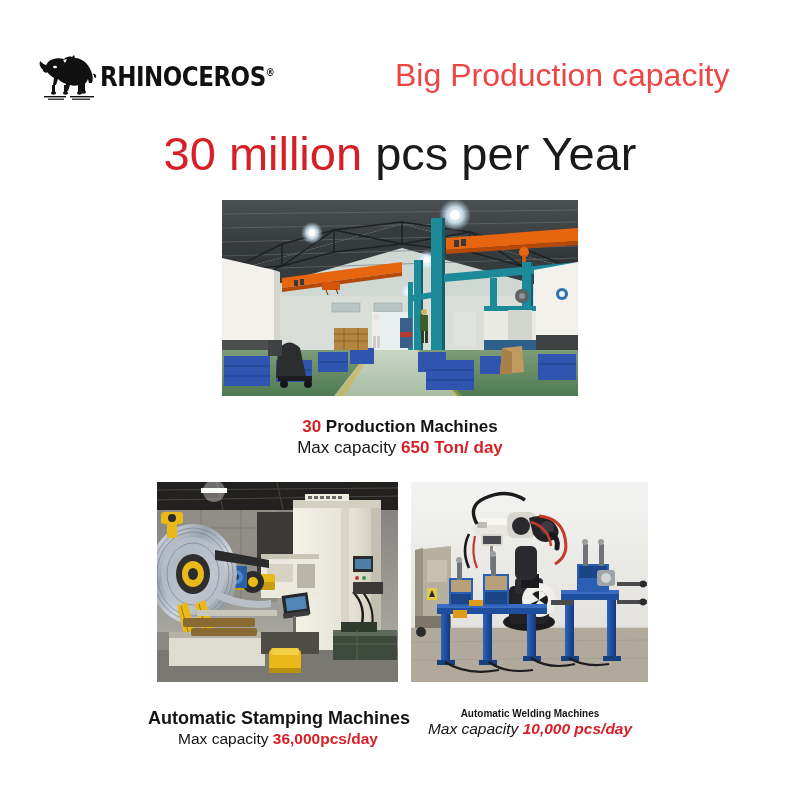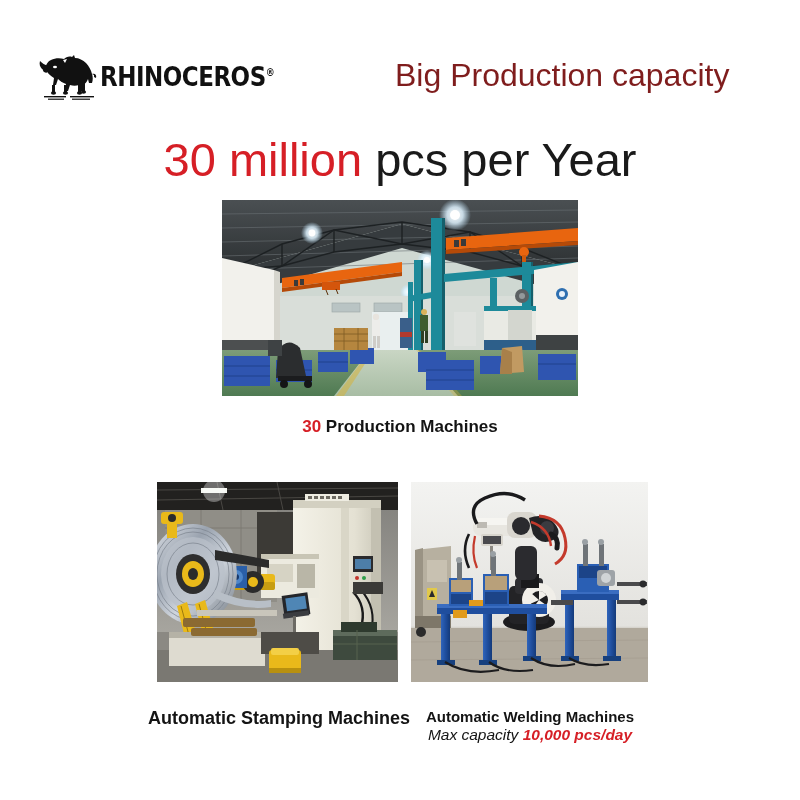--- a/index.html
+++ b/index.html
@@ -52,30 +52,30 @@
   }
   .logo-word sup {
     font-size: 9px;
     vertical-align: super;
   }
   .header-title {
     position: absolute;
     left: 395px;
     top: 57px;
     font-size: 32px;
-    color: #7f1d1d;
+    color: #ef4444;
     letter-spacing: 0px;
     white-space: nowrap;
   }
 
   
   .headline {
     position: absolute;
     left: 0;
-    top: 132px;
+    top: 126px;
     width: 800px;
     text-align: center;
     font-size: 47px;
     color: #1a1a1a;
     white-space: nowrap;
   }
   .headline .hl-red {
     color: #d61f26;
   }
 
@@ -137,21 +137,21 @@
     top: 708px;
     width: 260px;
   }
   .cap-bl .cap-line-1 { font-size: 18px; }
   .cap-bl .cap-line-2 { font-size: 15.5px; }
   .cap-br {
     left: 400px;
     top: 708px;
     width: 260px;
   }
-  .cap-br .cap-line-1 { font-size: 15px; text-align: center; }
+  .cap-br .cap-line-1 { font-size: 10px; text-align: center; }
   .cap-br .cap-line-2 { font-size: 15.5px; font-style: italic; }
 </style>
 </head>
 <body>
 
 <div class="header">
 
   <div class="logo-block">
     <span class="logo-mark">
       <svg viewBox="0 0 62 48" xmlns="http://www.w3.org/2000/svg">
@@ -380,20 +380,21 @@
       <circle cx="202" cy="112" r="3" fill="#d9b35a"></circle>
       <rect x="198" y="115" width="8" height="16" fill="#3e5d2f"></rect>
       <rect x="199" y="131" width="3" height="12" fill="#2c3f22"></rect>
       <rect x="203" y="131" width="3" height="12" fill="#2c3f22"></rect>
     </g>
   </svg>
 </div>
 
 <div class="caption cap-top">
   <div class="cap-line-1"><span class="cap-red">30</span><span> Production Machines</span></div>
+  <div class="cap-line-2"><span>Max capacity </span><span class="cap-red">650 Ton/ day</span></div>
 </div>
 
 <div class="photo photo-bl">
   <svg viewBox="0 0 241 200" preserveAspectRatio="none" xmlns="http://www.w3.org/2000/svg">
     <defs>
       <linearGradient id="coilG" x1="0" y1="0" x2="1" y2="1">
         <stop offset="0" stop-color="#e6e9ee"></stop>
         <stop offset="0.35" stop-color="#9aa3af"></stop>
         <stop offset="0.6" stop-color="#cfd5dd"></stop>
         <stop offset="1" stop-color="#6f7780"></stop>
@@ -656,18 +657,19 @@
       <path d="M34 180 q22 14 54 8"></path>
       <path d="M78 180 q16 12 44 8"></path>
       <path d="M120 176 q18 12 44 6"></path>
       <path d="M158 176 q16 10 40 6"></path>
     </g>
   </svg>
 </div>
 
 <div class="caption cap-bl">
   <div class="cap-line-1">Automatic Stamping Machines</div>
+  <div class="cap-line-2"><span>Max capacity </span><span class="cap-red">36,000pcs/day</span></div>
 </div>
 
 <div class="caption cap-br">
   <div class="cap-line-1">Automatic Welding Machines</div>
   <div class="cap-line-2"><span>Max capacity </span><span class="cap-red">10,000 pcs/day</span></div>
 </div>
 
 </body></html>

